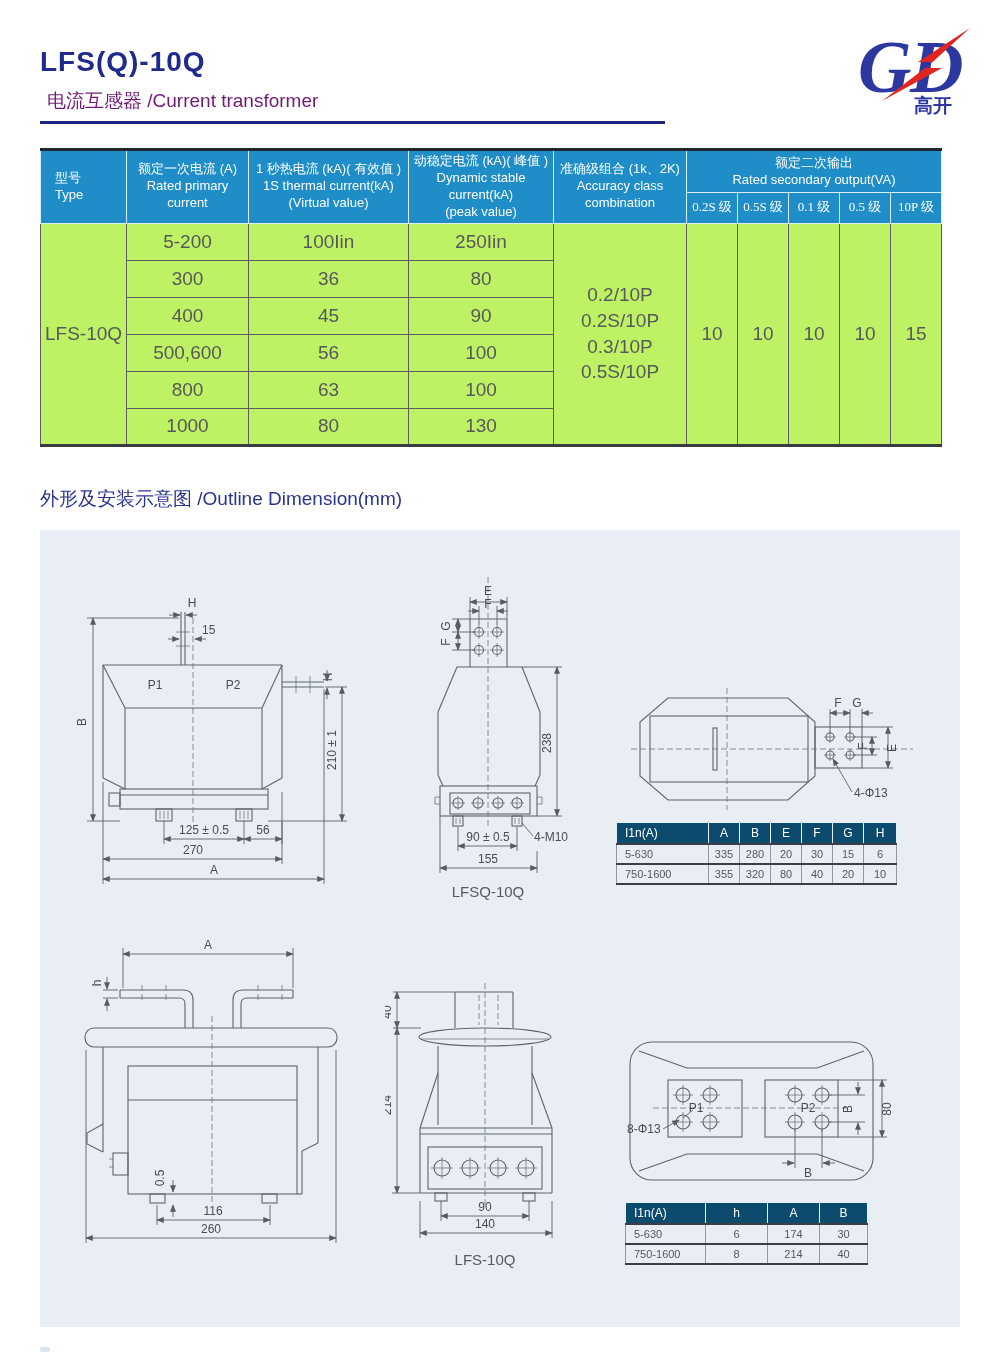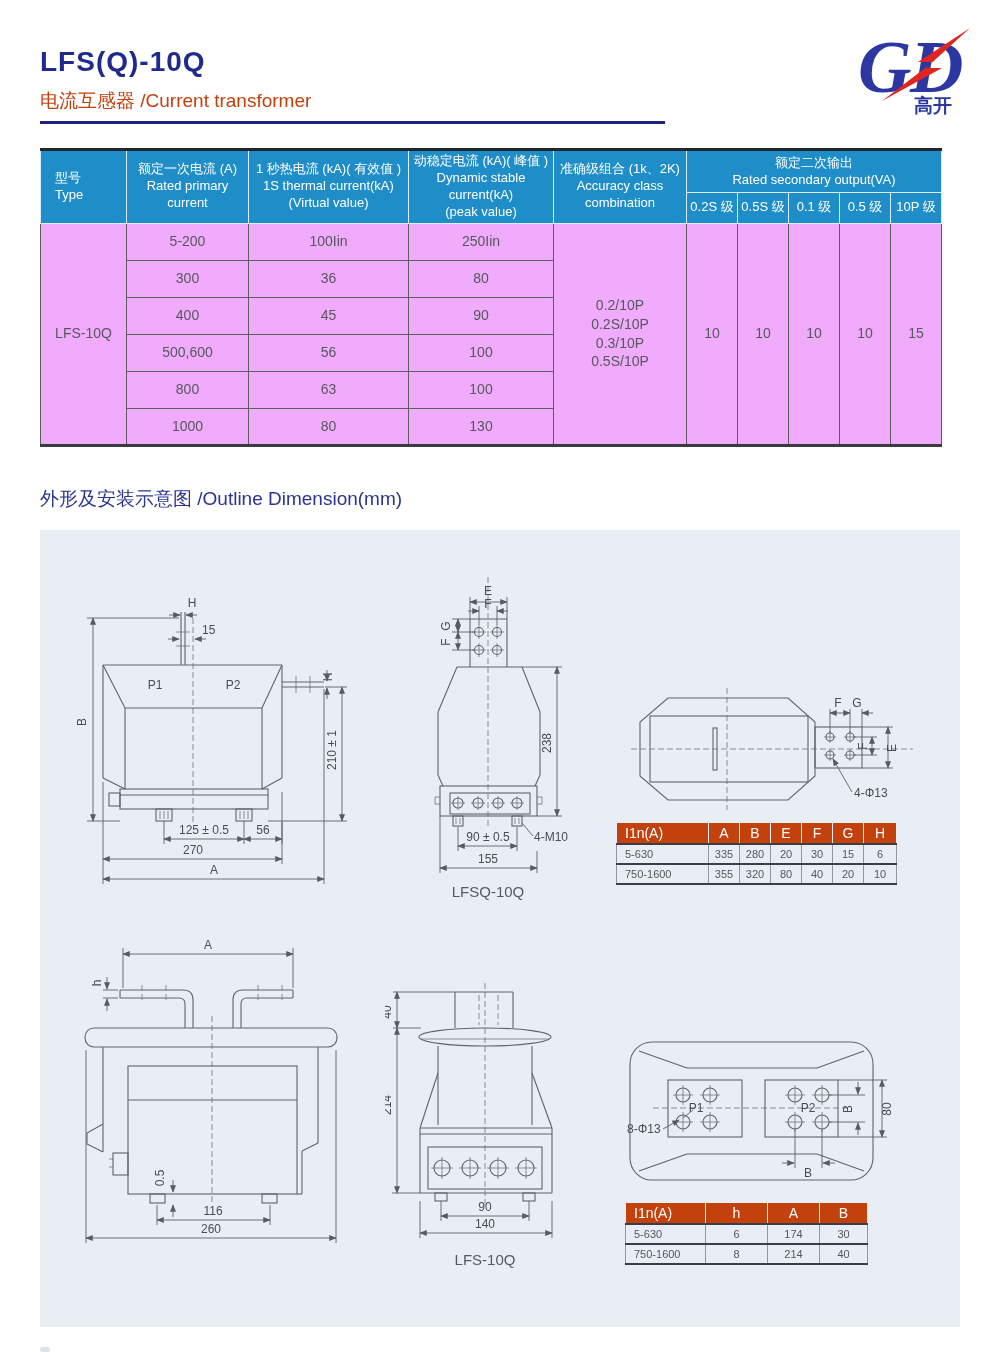--- a/index.html
+++ b/index.html
@@ -1,54 +1,54 @@
 <!DOCTYPE html>
 <html><head>
 <meta charset="utf-8">
 <style>
   * { margin:0; padding:0; box-sizing:border-box; }
   body { background:#ffffff; font-family:"Liberation Sans", sans-serif; }
   .page { position:relative; width:1000px; height:1352px; background:#ffffff; overflow:hidden; }
 
   
   .title { position:absolute; left:40px; top:46px; font-size:28px; font-weight:bold; color:#1f2a8c; letter-spacing:1px; }
-  .subtitle { position:absolute; left:40px; top:88px; font-size:19px; color:#c2410c; }
+  .subtitle { position:absolute; left:47px; top:88px; font-size:19px; color:#701a75; }
   .rule { position:absolute; left:40px; top:121px; width:625px; height:3px; background:#1c2382; }
   .logo { position:absolute; left:858px; top:26px; width:126px; height:90px; }
   .logo-letter { fill:#2c37a1; font-family:"Liberation Serif", serif; font-style:italic; font-weight:bold; }
   .logo-cn { fill:#2c37a1; font-weight:bold; font-family:"Liberation Sans", sans-serif; }
 
   
   .spec-table { position:absolute; left:40px; top:148px; width:901px; border-collapse:collapse; table-layout:fixed;
                 border-top:3px solid #23252e; border-bottom:3px solid #3a3b40; }
   .spec-table th { background:#1e8dc8; color:#ffffff; font-weight:normal; font-size:13px; line-height:1.3;
                    border:1px solid #daeef8; white-space:pre-line; text-align:center; vertical-align:middle; padding:2px 1px; }
   .spec-table th.col-type { text-align:left; padding-left:14px; }
   .spec-table tr.hdr1 th { height:38px; }
-  .spec-table tr.hdr2 th { height:28px; }
-  .spec-table td { border:1px solid #5c5d61; color:#57585c; font-size:14px; text-align:center;
-                   vertical-align:middle; height:37px; white-space:pre-line; line-height:1.35; background:#f0abfc; }
+  .spec-table tr.hdr2 th { height:28px;font-family:Liberation Serif, serif; }
+  .spec-table td { border:1px solid #5c5d61; color:#57585c; font-size:19px; text-align:center;
+                   vertical-align:middle; height:37px; white-space:pre-line; line-height:1.35; background:#bef264; }
 
   
   .section-heading { position:absolute; left:40px; top:486px; font-size:19px; color:#2a358f; }
 
   
   .panel { position:absolute; left:40px; top:530px; width:920px; height:797px; background:#e9eef5; }
   .panel svg.drw { position:absolute; }
 
   svg .ol   { stroke:#5f646c; stroke-width:1.1; fill:none; }
   svg .dm   { stroke:#596066; stroke-width:0.9; fill:none; }
   svg .cl   { stroke:#6d737b; stroke-width:0.8; stroke-dasharray:6 3; fill:none; }
   svg .thin { stroke:#5f646c; stroke-width:0.7; fill:none; }
   svg text.lbl { font-family:"Liberation Sans", sans-serif; font-size:12px; fill:#474c55; }
   svg text.cap { font-family:"Liberation Sans", sans-serif; font-size:15px; fill:#565b63; }
 
   
   .dim-table { position:absolute; border-collapse:collapse; table-layout:fixed; }
-  .dim-table th { background:#c2410c; color:#ffffff; font-size:14px; font-weight:normal; text-align:center;
+  .dim-table th { background:#0c4a6e; color:#ffffff; font-size:12px; font-weight:normal; text-align:center;
                   border:1px solid #e6f2f9; height:21px; padding:0 4px; }
   .dim-table th.first { text-align:left; padding-left:8px; }
   .dim-table td { font-size:11px; color:#55565a; text-align:center; height:20px; padding:0 4px;
                   border-top:2px solid #3c3e45; border-bottom:2px solid #3c3e45;
                   border-left:1px solid #9099a1; border-right:1px solid #9099a1; }
   .dim-table td.first { text-align:left; padding-left:8px; }
 
   .footer-mark { position:absolute; left:40px; top:1347px; width:10px; height:5px; background:#d9e5ee; border-radius:2px; }
 </style>
 </head>

